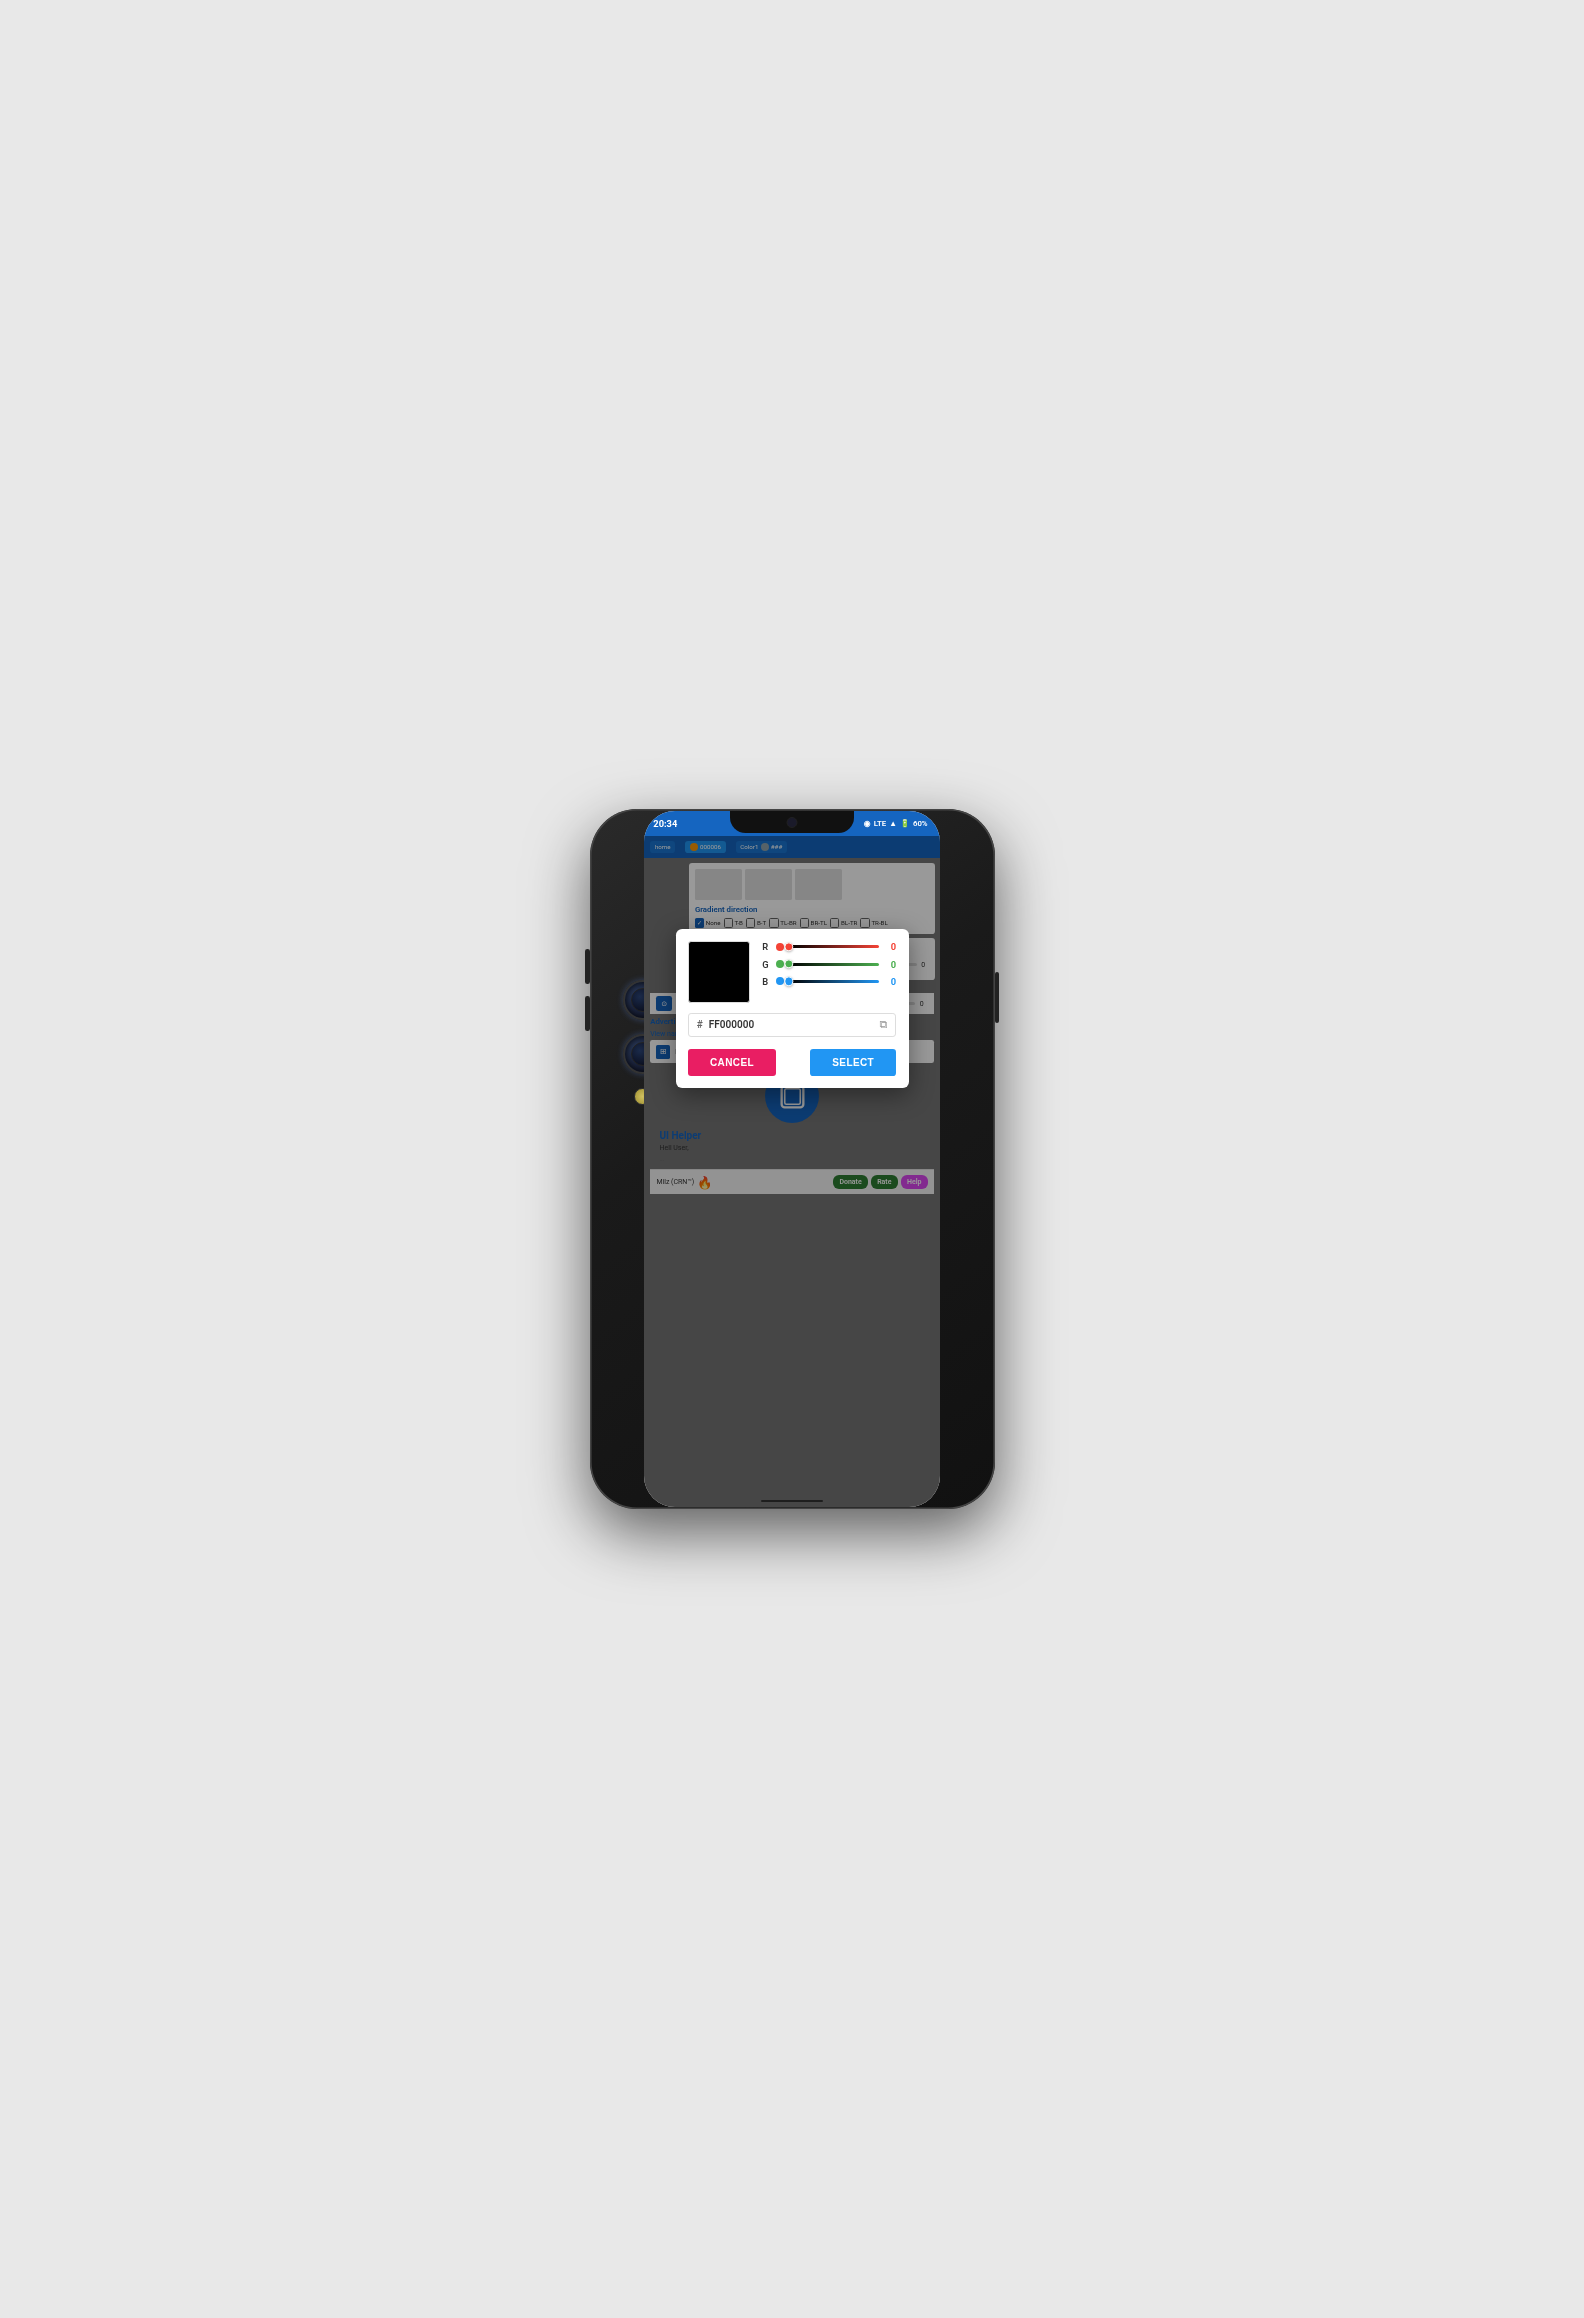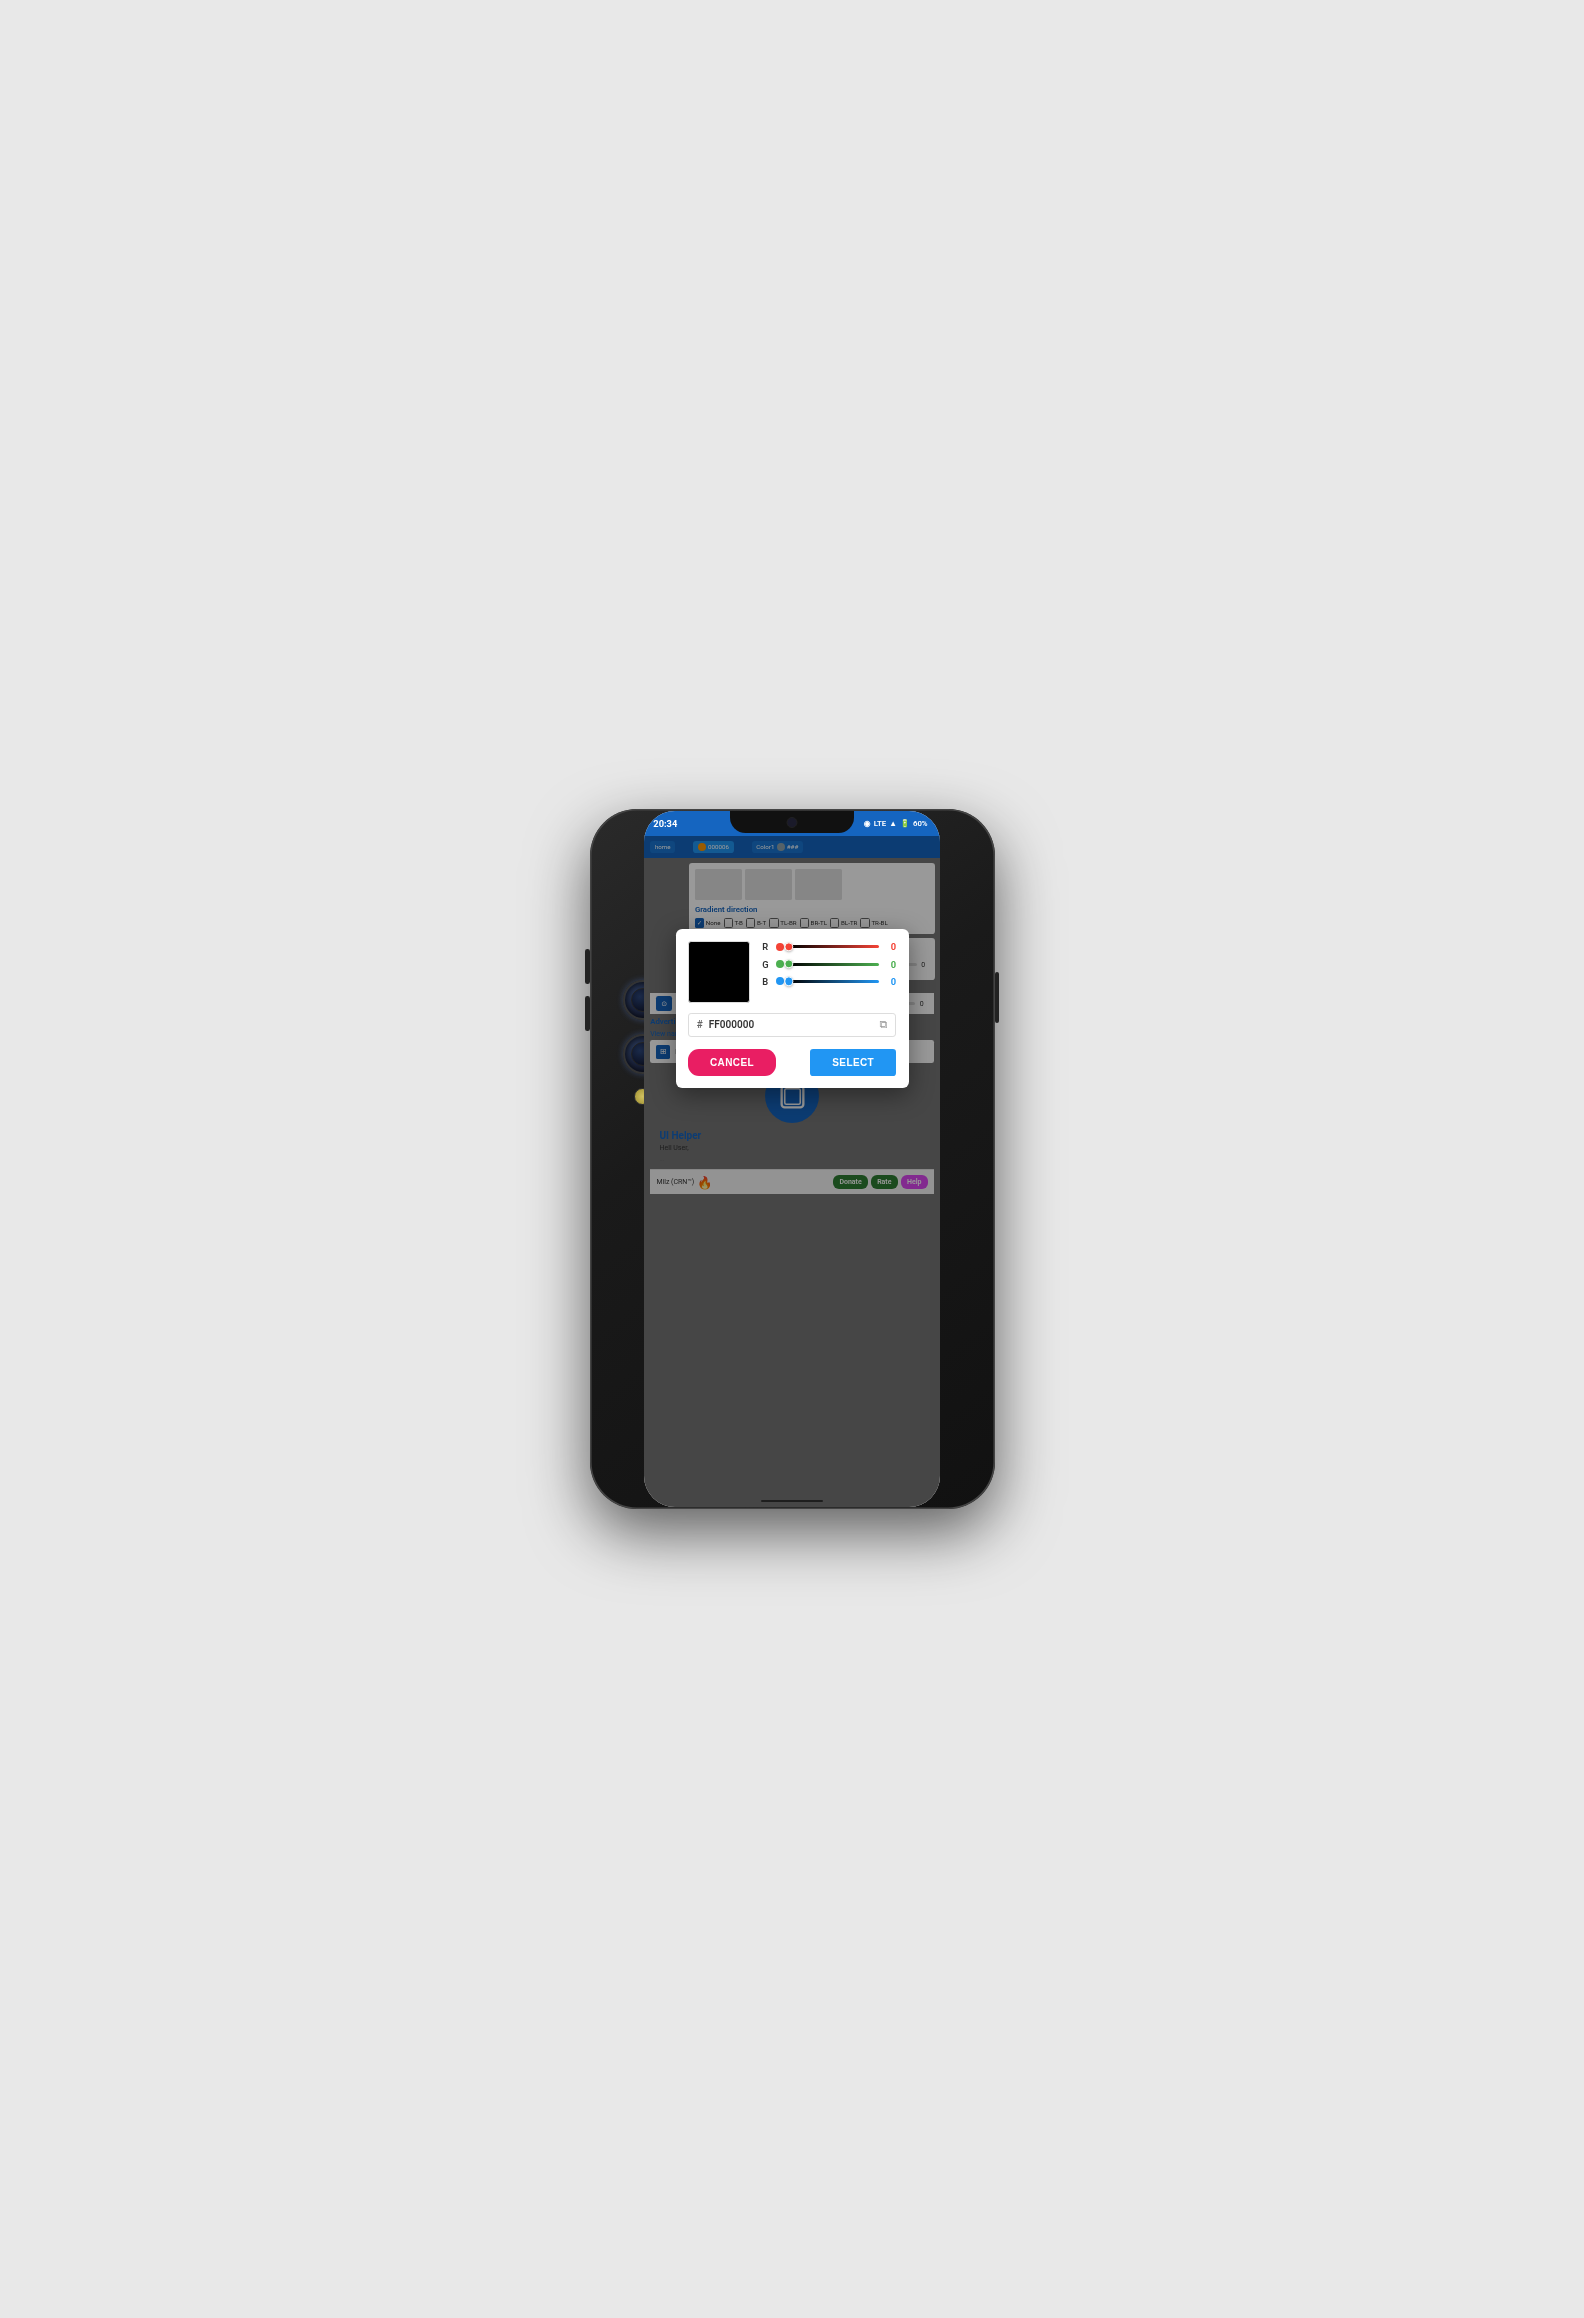--- a/index.html
+++ b/index.html
@@ -154,21 +154,21 @@
       bottom: 0;
       background: #757575;
       overflow: hidden;
     }
 
     .top-bar {
       background: #1565c0;
       padding: 4.7px 6.2px;
       display: flex;
       align-items: center;
-      gap: 18px;
+      gap: 10px;
     }
     .top-tab {
       background: #1976d2;
       border-radius: 3.1px;
       padding: 2.3px 4.7px;
       display: flex;
       align-items: center;
       gap: 2.3px;
       font-size: 6.2px;
       color: white;
@@ -409,21 +409,21 @@
     .dialog-buttons {
       display: flex;
       justify-content: space-between;
       gap: 6.2px;
     }
 
     .btn-cancel {
       background: #e91e63;
       color: white;
       border: none;
-      border-radius: 11px;
+      border-radius: 3px;
       padding: 7.8px 22px;
       font-size: 10px;
       font-weight: 700;
       cursor: pointer;
       letter-spacing: 0.4px;
     }
 
     .btn-select {
       background: #2196f3;
       color: white;

